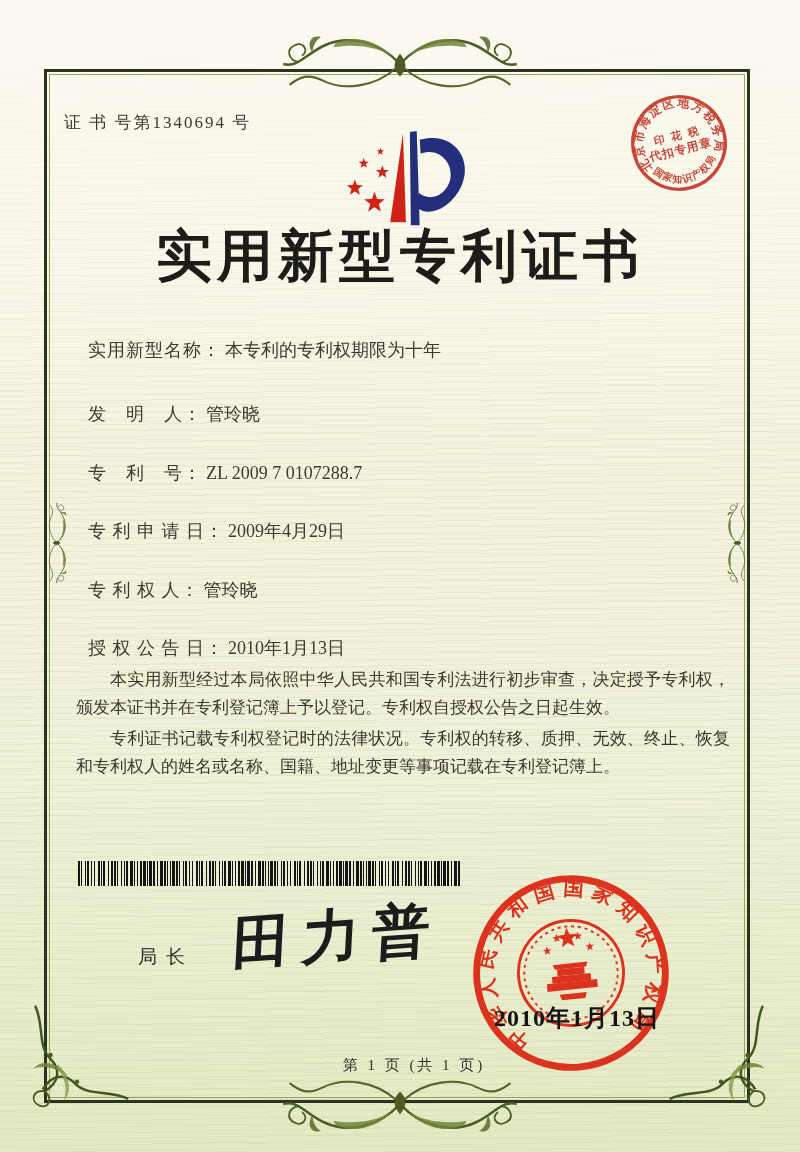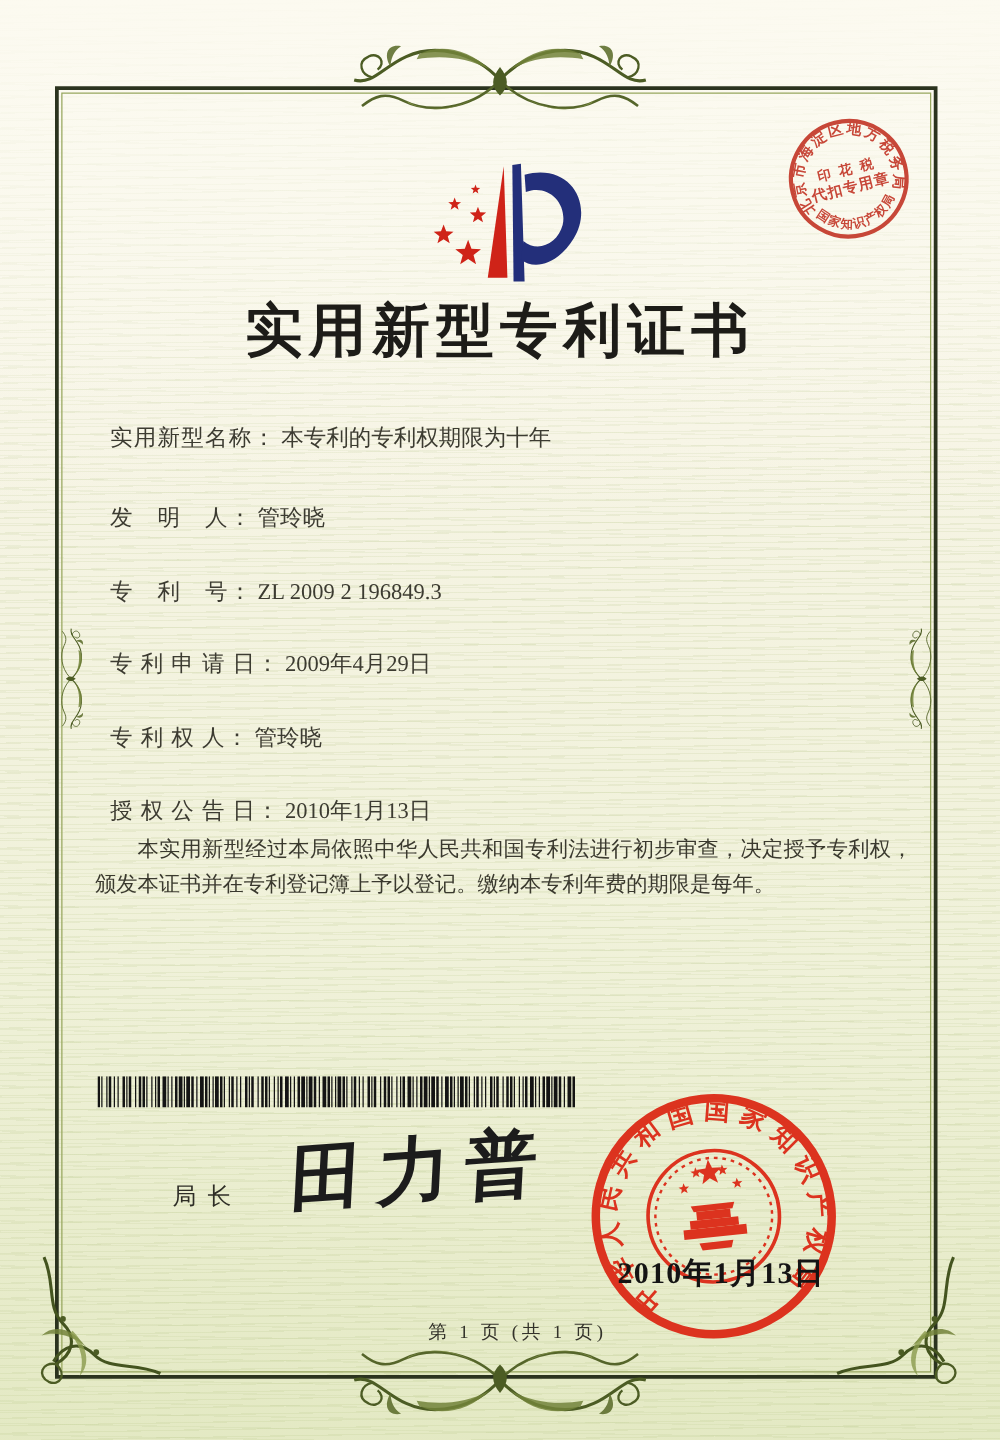--- a/index.html
+++ b/index.html
@@ -31,22 +31,22 @@
     border:3px solid #2b331e;box-sizing:border-box;
   }
   .frame-inner{
     position:absolute;inset:2px;border:1px solid #97a65e;
   }
   .ornament{position:absolute;z-index:2;pointer-events:none;}
 
   .cert-number{position:absolute;left:64px;top:111px;z-index:3;font-size:17px;letter-spacing:2px;color:#3a392f;}
   .logo{position:absolute;left:328px;top:130px;width:148px;height:108px;z-index:3;}
   .title{
-    position:absolute;left:0;right:0;top:234px;z-index:3;text-align:center;
-    font-size:46px;font-weight:700;letter-spacing:5px;color:#1d1c18;
+    position:absolute;left:0;right:0;top:219px;z-index:3;text-align:center;
+    font-size:56px;font-weight:700;letter-spacing:5px;color:#1d1c18;
   }
   .fields{position:absolute;left:88px;top:338px;width:630px;z-index:3;}
   .field-row{position:absolute;left:0;white-space:nowrap;font-size:18px;color:#3c3b31;}
   .field-row .lbl{letter-spacing:1px;}
   .field-row .val{margin-left:4px;}
   .r0{top:0px;} .r1{top:64px;} .r2{top:123px;} .r3{top:181px;} .r4{top:240px;} .r5{top:298px;}
 
   .paragraphs{
     position:absolute;left:76px;top:666px;width:654px;z-index:3;
     font-size:17px;line-height:28px;text-align:justify;color:#3a392e;
@@ -132,20 +132,21 @@
   <svg class="ornament" style="left:20px;top:1000px;transform:scaleX(-1)" width="114" height="114" viewBox="0 0 120 120">
       <use href="#corner-flourish"></use>
     </svg>
   <svg class="ornament" style="left:14px;top:528px;transform:rotate(90deg)" width="86" height="30" viewBox="0 0 240 80">
       <use href="#center-flourish"></use>
     </svg>
   <svg class="ornament" style="left:694px;top:528px;transform:rotate(-90deg)" width="86" height="30" viewBox="0 0 240 80">
       <use href="#center-flourish"></use>
     </svg>
 
+  <div class="cert-number">证 书 号第1340694 号</div>
 
   <svg class="logo" viewBox="0 0 150 110">
     <path fill="#cf2318" d="M53.00,18.00 L53.99,20.64 L56.80,20.76 L54.60,22.52 L55.35,25.24 L53.00,23.68 L50.65,25.24 L51.40,22.52 L49.20,20.76 L52.01,20.64 Z"></path>
     <path fill="#cf2318" d="M36.00,28.50 L37.36,32.13 L41.23,32.30 L38.20,34.71 L39.23,38.45 L36.00,36.31 L32.77,38.45 L33.80,34.71 L30.77,32.30 L34.64,32.13 Z"></path>
     <path fill="#cf2318" d="M55.00,36.00 L56.73,40.62 L61.66,40.84 L57.80,43.91 L59.11,48.66 L55.00,45.94 L50.89,48.66 L52.20,43.91 L48.34,40.84 L53.27,40.62 Z"></path>
     <path fill="#cf2318" d="M27.00,50.50 L29.10,56.11 L35.08,56.37 L30.40,60.10 L32.00,65.88 L27.00,62.57 L22.00,65.88 L23.60,60.10 L18.92,56.37 L24.90,56.11 Z"></path>
     <path fill="#cf2318" d="M47.00,63.00 L49.72,70.26 L57.46,70.60 L51.39,75.43 L53.47,82.90 L47.00,78.62 L40.53,82.90 L42.61,75.43 L36.54,70.60 L44.28,70.26 Z"></path>
     <polygon points="76,3 63,94 79,94" fill="#cf2318"></polygon>
     <polygon points="83,2 90,1 93,97 84,97" fill="#232f7a"></polygon>
     <path d="M93,10 C130,0 150,34 133,62 C120,83 101,88 90,79 L92,64 C104,74 120,66 124,51 C128,33 112,17 94,24 Z" fill="#232f7a"></path>
@@ -154,35 +155,36 @@
   <div class="title">实用新型专利证书</div>
 
   <div class="fields">
     <div class="field-row r0">
       <span class="lbl">实用新型名称：</span><span class="val">本专利的专利权期限为十年</span>
     </div>
     <div class="field-row r1">
       <span class="lbl">发　明　人：</span><span class="val">管玲晓</span>
     </div>
     <div class="field-row r2">
-      <span class="lbl">专　利　号：</span><span class="val">ZL 2009 2 196849.3</span>
+      <span class="lbl">专　利　号：</span><span class="val">ZL 2009 7 0107288.7</span>
     </div>
     <div class="field-row r3">
       <span class="lbl">专 利 申 请 日：</span><span class="val">2009年4月29日</span>
     </div>
     <div class="field-row r4">
       <span class="lbl">专 利 权 人：</span><span class="val">管玲晓</span>
     </div>
     <div class="field-row r5">
       <span class="lbl">授 权 公 告 日：</span><span class="val">2010年1月13日</span>
     </div>
   </div>
 
   <div class="paragraphs">
-    <p>本实用新型经过本局依照中华人民共和国专利法进行初步审查，决定授予专利权，颁发本证书并在专利登记簿上予以登记。缴纳本专利年费的期限是每年。</p>
+    <p>本实用新型经过本局依照中华人民共和国专利法进行初步审查，决定授予专利权，颁发本证书并在专利登记簿上予以登记。专利权自授权公告之日起生效。</p>
+    <p>专利证书记载专利权登记时的法律状况。专利权的转移、质押、无效、终止、恢复和专利权人的姓名或名称、国籍、地址变更等事项记载在专利登记簿上。</p>
   </div>
 
   <div class="barcode">
       <div class="bc-bar" style="width: 2px;"></div>
       <div class="bc-space" style="width: 1px;"></div>
       <div class="bc-bar" style="width: 1px;"></div>
       <div class="bc-space" style="width: 3px;"></div>
       <div class="bc-bar" style="width: 1px;"></div>
       <div class="bc-space" style="width: 1px;"></div>
       <div class="bc-bar" style="width: 2px;"></div>

